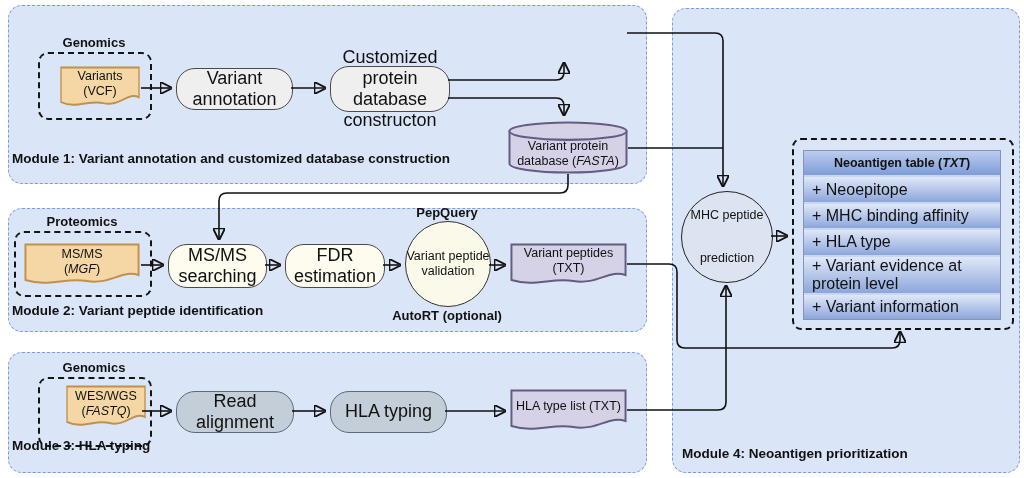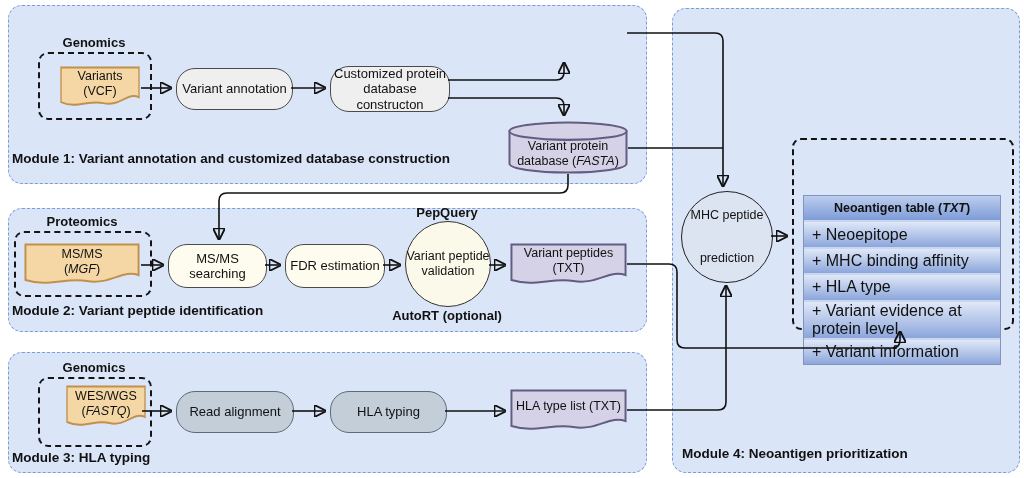--- a/index.html
+++ b/index.html
@@ -24,36 +24,36 @@
     font-size:12.5px;line-height:1.18;text-align:center;
   }
   .doc{position:absolute;}
   .doc .node-text{padding-bottom:7px;}
   .doc svg{position:absolute;inset:0;width:100%;height:100%;}
   .cyl{position:absolute;}
   .cyl svg{position:absolute;inset:0;width:100%;height:100%;}
   .cyl .node-text{padding-top:13px;}
   .box{
     position:absolute;border-radius:19px;display:flex;flex-direction:column;align-items:center;justify-content:center;
-    font-size:13px;line-height:1.18;text-align:center;
+    font-size:18px;line-height:1.18;text-align:center;
   }
   .box.gray{background:#efefef;border:1.4px solid #4b4b4b;}
   .box.cream{background:#fdfcee;border:1.4px solid #4b4b4b;}
   .box.bluegray{background:#c4ced8;border:1.4px solid #5a6b7c;}
   .circle{
     position:absolute;border-radius:50%;display:flex;flex-direction:column;align-items:center;justify-content:center;
     font-size:12.5px;line-height:1.18;text-align:center;
   }
   .circle.cream{background:#fbfaea;border:1.4px solid #333;}
   .circle.blue{background:#dde4f1;border:1.4px solid #222;}
   .tool-label{position:absolute;font-weight:bold;font-size:13px;text-align:center;white-space:nowrap;}
   .neo-box{position:absolute;border:2.6px dashed #111;border-radius:9px;}
   .ntable{
     position:absolute;display:flex;flex-direction:column;background:#c9d6f0;
-    border:1px solid #8494b8;row-gap:2px;padding:0;margin-top:45px;
+    border:1px solid #8494b8;row-gap:2px;padding:0;
   }
   .nrow{
     flex:1;display:flex;align-items:center;padding-left:8px;font-size:16px;
     background:linear-gradient(180deg,#e0e8f8 0%,#8ca6db 100%);
   }
   .nrow.nheader{
     justify-content:center;padding-left:0;font-weight:bold;font-size:12.5px;
     background:linear-gradient(180deg,#bccdee 0%,#7e9cd8 100%);
   }
   svg.wires{position:absolute;inset:0;width:1024px;height:478px;pointer-events:none;}
@@ -171,21 +171,21 @@
 
   <div class="doc" style="left:510px;top:389px;width:117px;height:44px;">
     <svg viewBox="0 0 120 44" preserveAspectRatio="none">
       <path d="M1.5,1.5 H118.5 V32 C102,26 90,42 65,38 C43,34.5 25,44 1.5,37 Z" fill="#d5d1e6" stroke="#625c82" stroke-width="2"></path>
     </svg>
     <div class="node-text" style="padding-bottom:9px;">
       <span>HLA type list (TXT)</span>
     </div>
   </div>
 
-  <div class="panel-label" style="left:12px;top:450px;">Module 3: HLA typing</div>
+  <div class="panel-label" style="left:12px;top:438px;">Module 3: HLA typing</div>
 
   <div class="circle blue" style="left:681px;top:191px;width:90px;height:90px;gap:28px;">
     <span>MHC peptide</span>
     <span>prediction</span>
   </div>
 
   <div class="neo-box" style="left:792px;top:138px;width:218px;height:188px;"></div>
 
   <div class="ntable" style="left:803px;top:150px;width:196px;height:168px;">
     <div class="nrow nheader">

